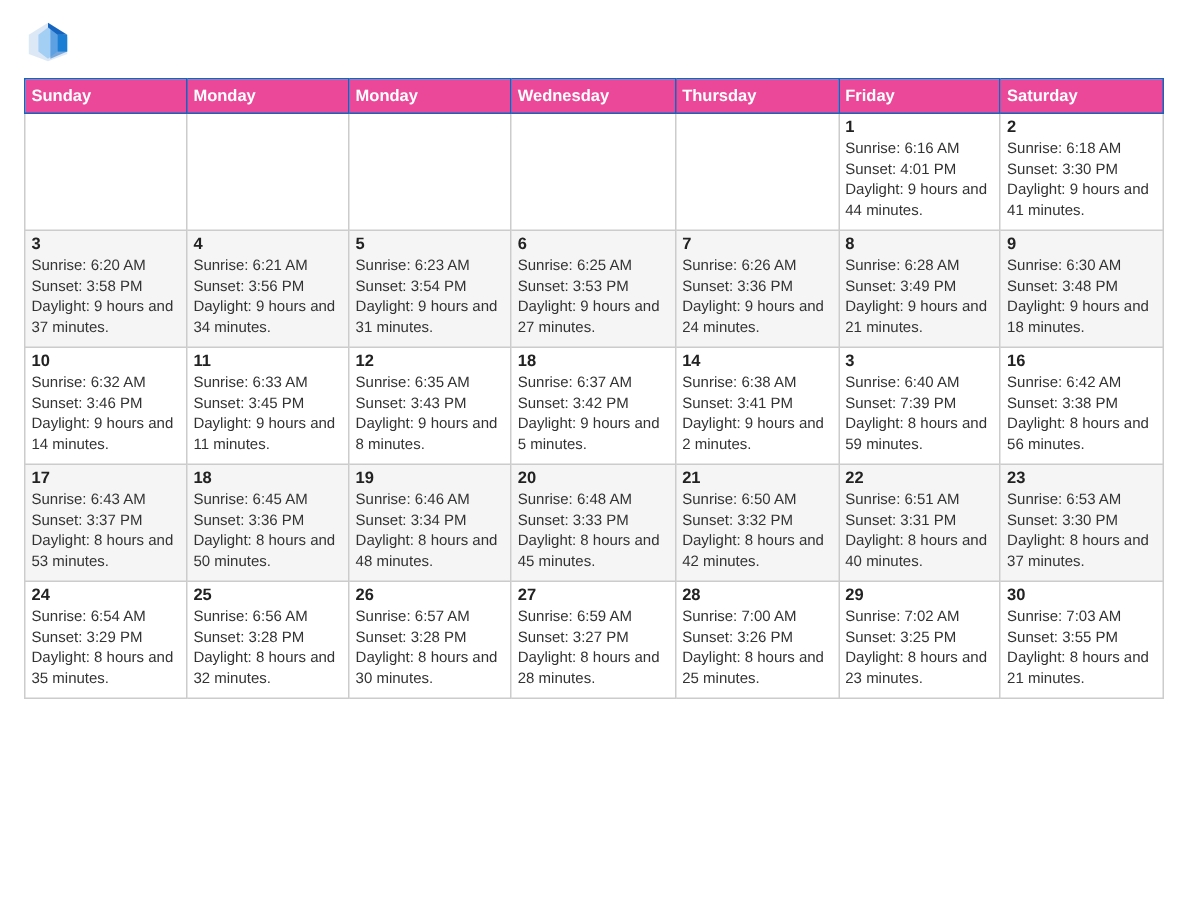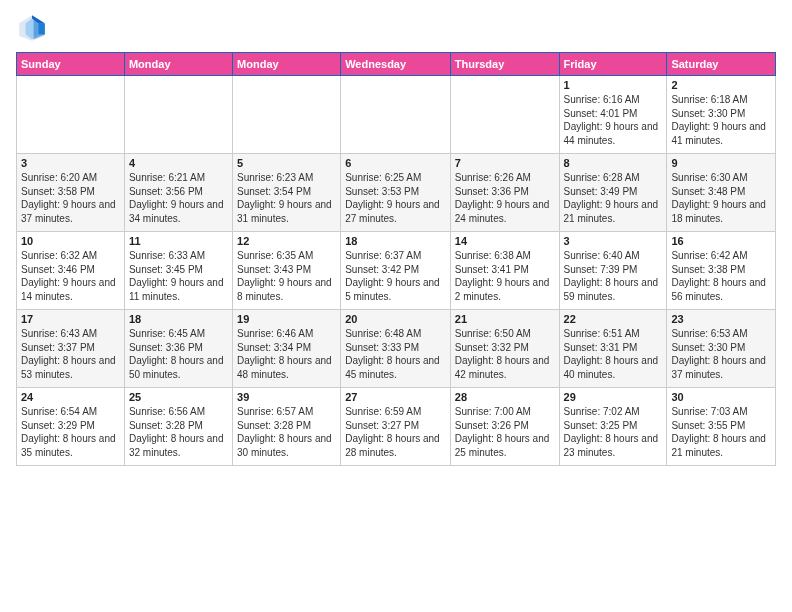--- a/index.html
+++ b/index.html
@@ -285,21 +285,21 @@
 Sunset: 3:29 PM
 Daylight: 8 hours and 35 minutes.</div>
           </td>
           <td>
             <span class="day-num">25</span>
             <div class="day-info">Sunrise: 6:56 AM
 Sunset: 3:28 PM
 Daylight: 8 hours and 32 minutes.</div>
           </td>
           <td>
-            <span class="day-num">39</span>
+            <span class="day-num">26</span>
             <div class="day-info">Sunrise: 6:57 AM
 Sunset: 3:28 PM
 Daylight: 8 hours and 30 minutes.</div>
           </td>
           <td>
             <span class="day-num">27</span>
             <div class="day-info">Sunrise: 6:59 AM
 Sunset: 3:27 PM
 Daylight: 8 hours and 28 minutes.</div>
           </td>

